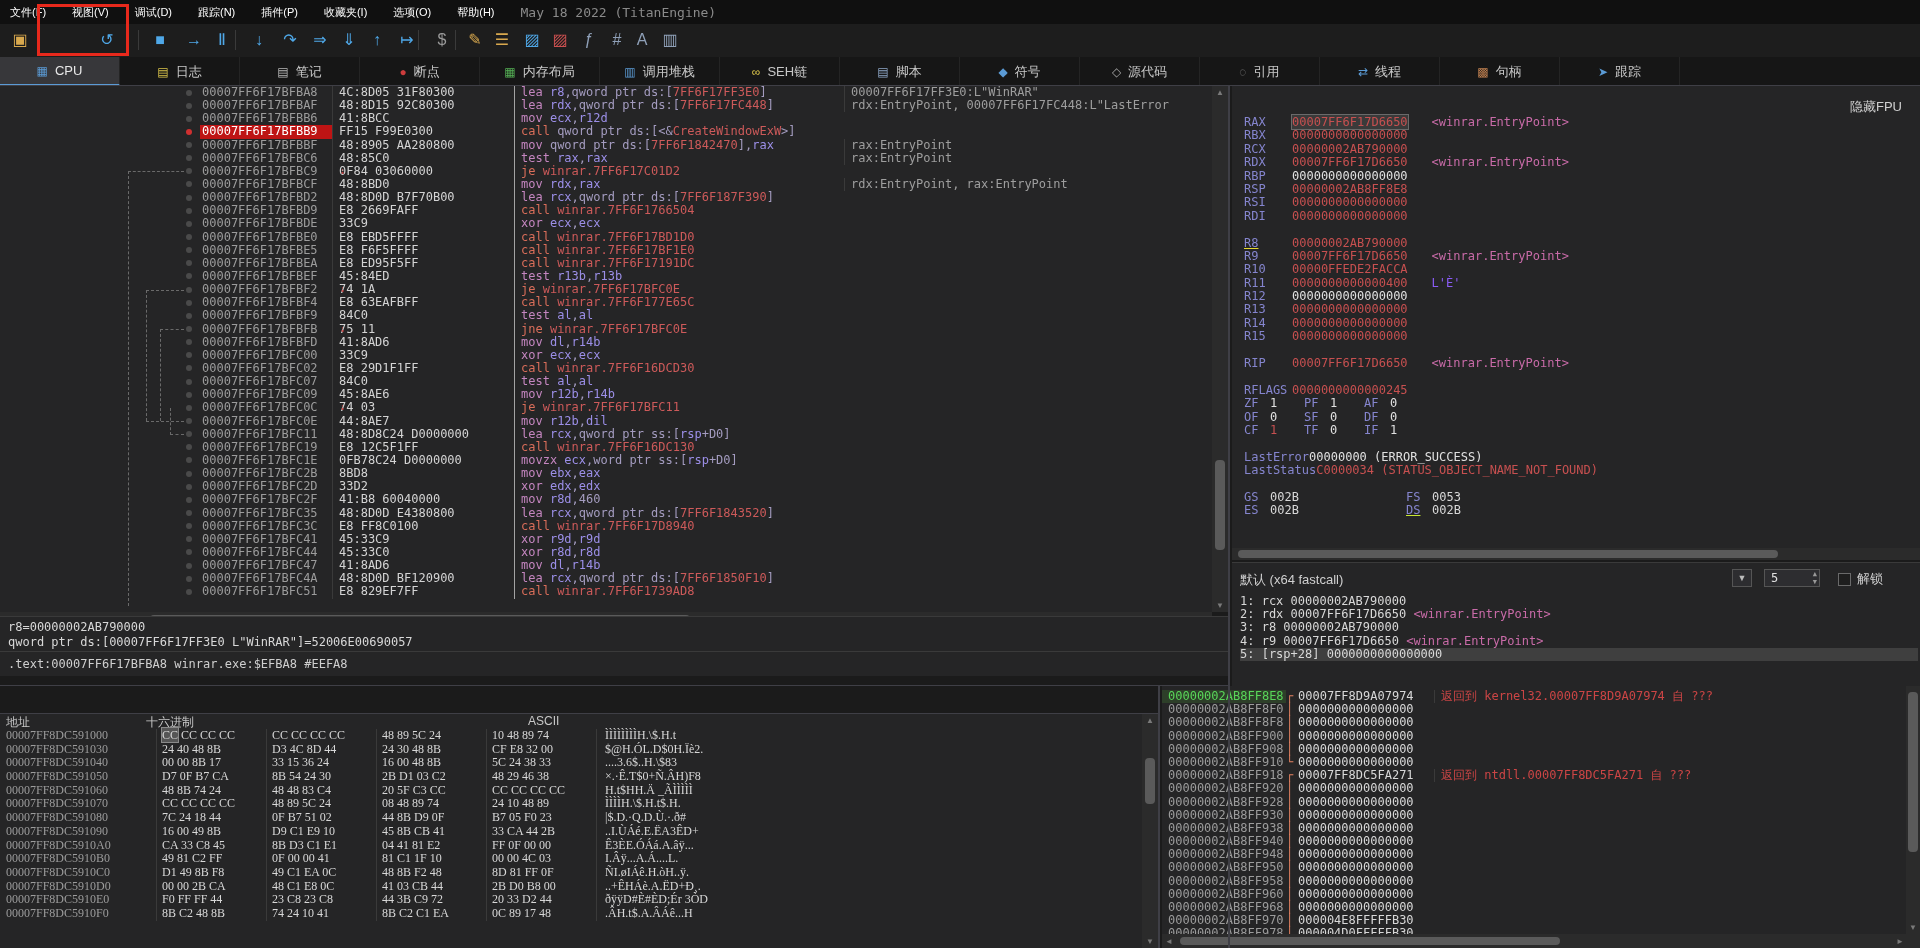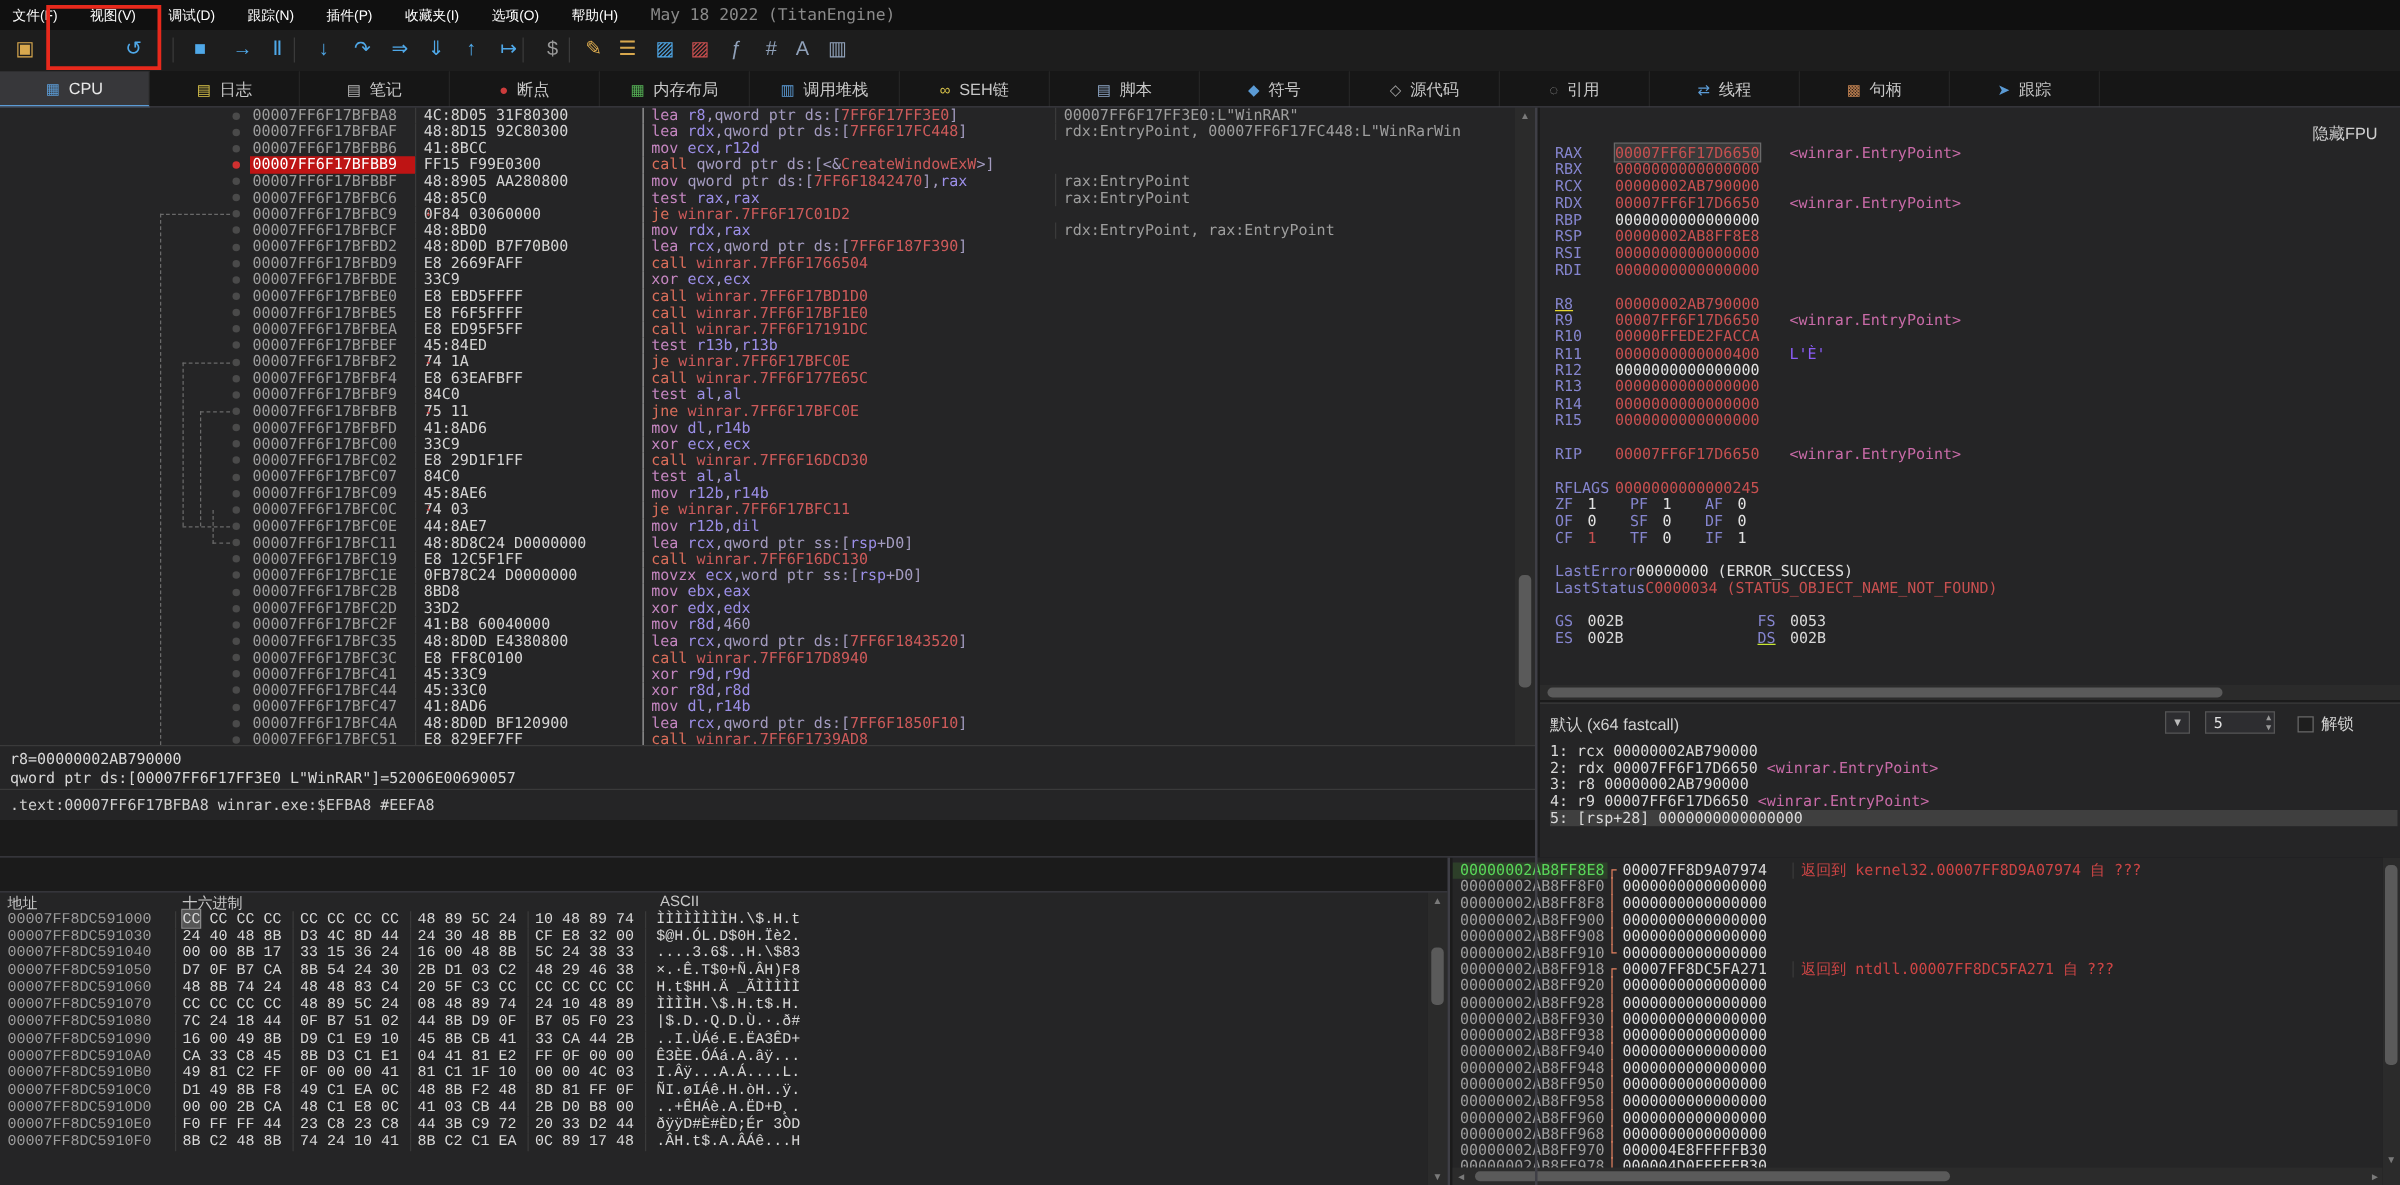--- a/index.html
+++ b/index.html
@@ -23,21 +23,21 @@
   .tab { width:120px; height:29px; display:flex; align-items:center; justify-content:center;
     gap:7px; color:#c8c8c8; font-size:13px; border-right:1px solid #242424; }
   .tab .tbi { font-size:12px; }
   .tab.active { background:#37373a; border-bottom:2px solid #5b9bd5; color:#e8e8e8; }
 
   
   .panel { position:absolute; background:#252526; }
   #disasm  { left:0; top:86px; width:1212px; height:526px; overflow:hidden; }
   #dvscroll{ left:1212px; top:86px; width:16px; height:526px; }
   #dhscroll{ left:0; top:612px; width:1212px; height:14px; }
-  #infopane{ left:0; top:596px; width:1228px; height:60px; border-top:1px solid #3a3a3a; }
+  #infopane{ left:0; top:616px; width:1228px; height:60px; border-top:1px solid #3a3a3a; }
   #regpanel{ left:1232px; top:86px; width:688px; height:462px; overflow:hidden; }
   #reghscroll{ left:1232px; top:548px; width:688px; height:12px; }
   #fastcall{ left:1232px; top:562px; width:688px; height:124px; border-top:1px solid #3a3a3a; }
   #memtabs { left:0; top:686px; width:1160px; height:28px; background:#161616; display:flex; }
   #hexdump { left:0; top:714px; width:1142px; height:234px; }
   #hvscroll{ left:1142px; top:714px; width:16px; height:234px; }
   #stack   { left:1162px; top:686px; width:744px; height:262px; overflow:hidden; }
   #svscroll{ left:1906px; top:686px; width:14px; height:262px; }
   #shscroll{ left:1162px; top:934px; width:744px; height:14px; }
   .vline { position:absolute; background:#3f3f46; }
@@ -97,22 +97,22 @@
   .arow.sel { background:#3f3f3f; }
   .arow .pink { color:#c96ba8; }
 
   
   .mtab { min-width:118px; height:28px; display:flex; align-items:center; justify-content:center;
     gap:7px; color:#c8c8c8; font-size:13px; border-right:1px solid #242424; padding:0 8px; }
   .mtab.active { background:#37373a; border-bottom:2px solid #5b9bd5; color:#e8e8e8; }
   #hexhead { position:absolute; left:0; top:0; height:14px; width:100%; color:#c8c8c8; font-size:12px; }
   #hexhead span { position:absolute; top:0; }
   #hex-rows { position:absolute; left:0; top:15px; }
-  .hrow { display:flex; height:13.7px; align-items:center; font-family:Liberation Mono, monospace;
-    font-size:12px; line-height:13.7px; white-space:pre; }
+  .hrow { display:flex; height:13.7px; align-items:center; font-family:Liberation Serif, serif;
+    font-size:12px; line-height:13.7px; white-space:pre;gap:16px; }
   .haddr { width:140px; flex:none; color:#9c9c9c; padding-left:6px; }
   .hgroup { width:94px; flex:none; color:#d8d8d8; border-left:1px solid #3a3a3a; padding-left:5px; }
   .hascii { width:142px; flex:none; color:#d8d8d8; border-left:1px solid #3a3a3a; padding-left:8px; }
   .hsel { background:#565656; outline:1px solid #8a8a8a; }
 
   
   #stack-rows { position:absolute; left:0; top:4px; width:100%; }
   .srow { display:flex; height:13.2px; align-items:center; font-family:"DejaVu Sans Mono", monospace;
     font-size:12px; line-height:13.2px; white-space:pre; }
   .saddr { width:124px; flex:none; color:#9c9c9c; padding-left:6px; }
@@ -224,21 +224,21 @@
     </div>
     <div class="tab">
       <span class="tbi" style="color: rgb(91, 155, 213);">➤</span>
       <span>跟踪</span>
     </div>
   </div>
 
 <div class="panel" id="disasm">
   <div id="disasm-rows">
       <div class="drow"><span class="dgut"><span class="dot"></span></span><span class="daddr">00007FF6F17BFBA8</span><span class="dbytes">4C:8D05 31F80300</span><span class="dinstr"><span class="mn">lea</span> <span class="rg">r8</span>,qword ptr ds:[<span class="ra">7FF6F17FF3E0</span>]</span><span class="dcmt">00007FF6F17FF3E0:L"WinRAR"</span></div>
-      <div class="drow"><span class="dgut"><span class="dot"></span></span><span class="daddr">00007FF6F17BFBAF</span><span class="dbytes">48:8D15 92C80300</span><span class="dinstr"><span class="mn">lea</span> <span class="rg">rdx</span>,qword ptr ds:[<span class="ra">7FF6F17FC448</span>]</span><span class="dcmt">rdx:EntryPoint, 00007FF6F17FC448:L"WinRarWin</span></div>
+      <div class="drow"><span class="dgut"><span class="dot"></span></span><span class="daddr">00007FF6F17BFBAF</span><span class="dbytes">48:8D15 92C80300</span><span class="dinstr"><span class="mn">lea</span> <span class="rg">rdx</span>,qword ptr ds:[<span class="ra">7FF6F17FC448</span>]</span><span class="dcmt">rdx:EntryPoint, 00007FF6F17FC448:L"LastError</span></div>
       <div class="drow"><span class="dgut"><span class="dot"></span></span><span class="daddr">00007FF6F17BFBB6</span><span class="dbytes">41:8BCC</span><span class="dinstr"><span class="mn">mov</span> <span class="rg">ecx</span>,<span class="rg">r12d</span></span><span class="dcmt"></span></div>
       <div class="drow"><span class="dgut"><span class="dot bp"></span></span><span class="daddr sel">00007FF6F17BFBB9</span><span class="dbytes">FF15 F99E0300</span><span class="dinstr"><span class="mj">call</span> qword ptr ds:[&lt;&amp;<span class="ra">CreateWindowExW</span>&gt;]</span><span class="dcmt"></span></div>
       <div class="drow"><span class="dgut"><span class="dot"></span></span><span class="daddr">00007FF6F17BFBBF</span><span class="dbytes">48:8905 AA280800</span><span class="dinstr"><span class="mn">mov</span> qword ptr ds:[<span class="ra">7FF6F1842470</span>],<span class="rg">rax</span></span><span class="dcmt">rax:EntryPoint</span></div>
       <div class="drow"><span class="dgut"><span class="dot"></span></span><span class="daddr">00007FF6F17BFBC6</span><span class="dbytes">48:85C0</span><span class="dinstr"><span class="mn">test</span> <span class="rg">rax</span>,<span class="rg">rax</span></span><span class="dcmt">rax:EntryPoint</span></div>
       <div class="drow"><span class="dgut"><span class="dot"></span><span class="jarr">⇣</span></span><span class="daddr">00007FF6F17BFBC9</span><span class="dbytes">0F84 03060000</span><span class="dinstr"><span class="mj">je</span> <span class="ra">winrar.7FF6F17C01D2</span></span><span class="dcmt"></span></div>
       <div class="drow"><span class="dgut"><span class="dot"></span></span><span class="daddr">00007FF6F17BFBCF</span><span class="dbytes">48:8BD0</span><span class="dinstr"><span class="mn">mov</span> <span class="rg">rdx</span>,<span class="rg">rax</span></span><span class="dcmt">rdx:EntryPoint, rax:EntryPoint</span></div>
       <div class="drow"><span class="dgut"><span class="dot"></span></span><span class="daddr">00007FF6F17BFBD2</span><span class="dbytes">48:8D0D B7F70B00</span><span class="dinstr"><span class="mn">lea</span> <span class="rg">rcx</span>,qword ptr ds:[<span class="ra">7FF6F187F390</span>]</span><span class="dcmt"></span></div>
       <div class="drow"><span class="dgut"><span class="dot"></span></span><span class="daddr">00007FF6F17BFBD9</span><span class="dbytes">E8 2669FAFF</span><span class="dinstr"><span class="mj">call</span> <span class="ra">winrar.7FF6F1766504</span></span><span class="dcmt"></span></div>
       <div class="drow"><span class="dgut"><span class="dot"></span></span><span class="daddr">00007FF6F17BFBDE</span><span class="dbytes">33C9</span><span class="dinstr"><span class="mn">xor</span> <span class="rg">ecx</span>,<span class="rg">ecx</span></span><span class="dcmt"></span></div>
       <div class="drow"><span class="dgut"><span class="dot"></span></span><span class="daddr">00007FF6F17BFBE0</span><span class="dbytes">E8 EBD5FFFF</span><span class="dinstr"><span class="mj">call</span> <span class="ra">winrar.7FF6F17BD1D0</span></span><span class="dcmt"></span></div>

